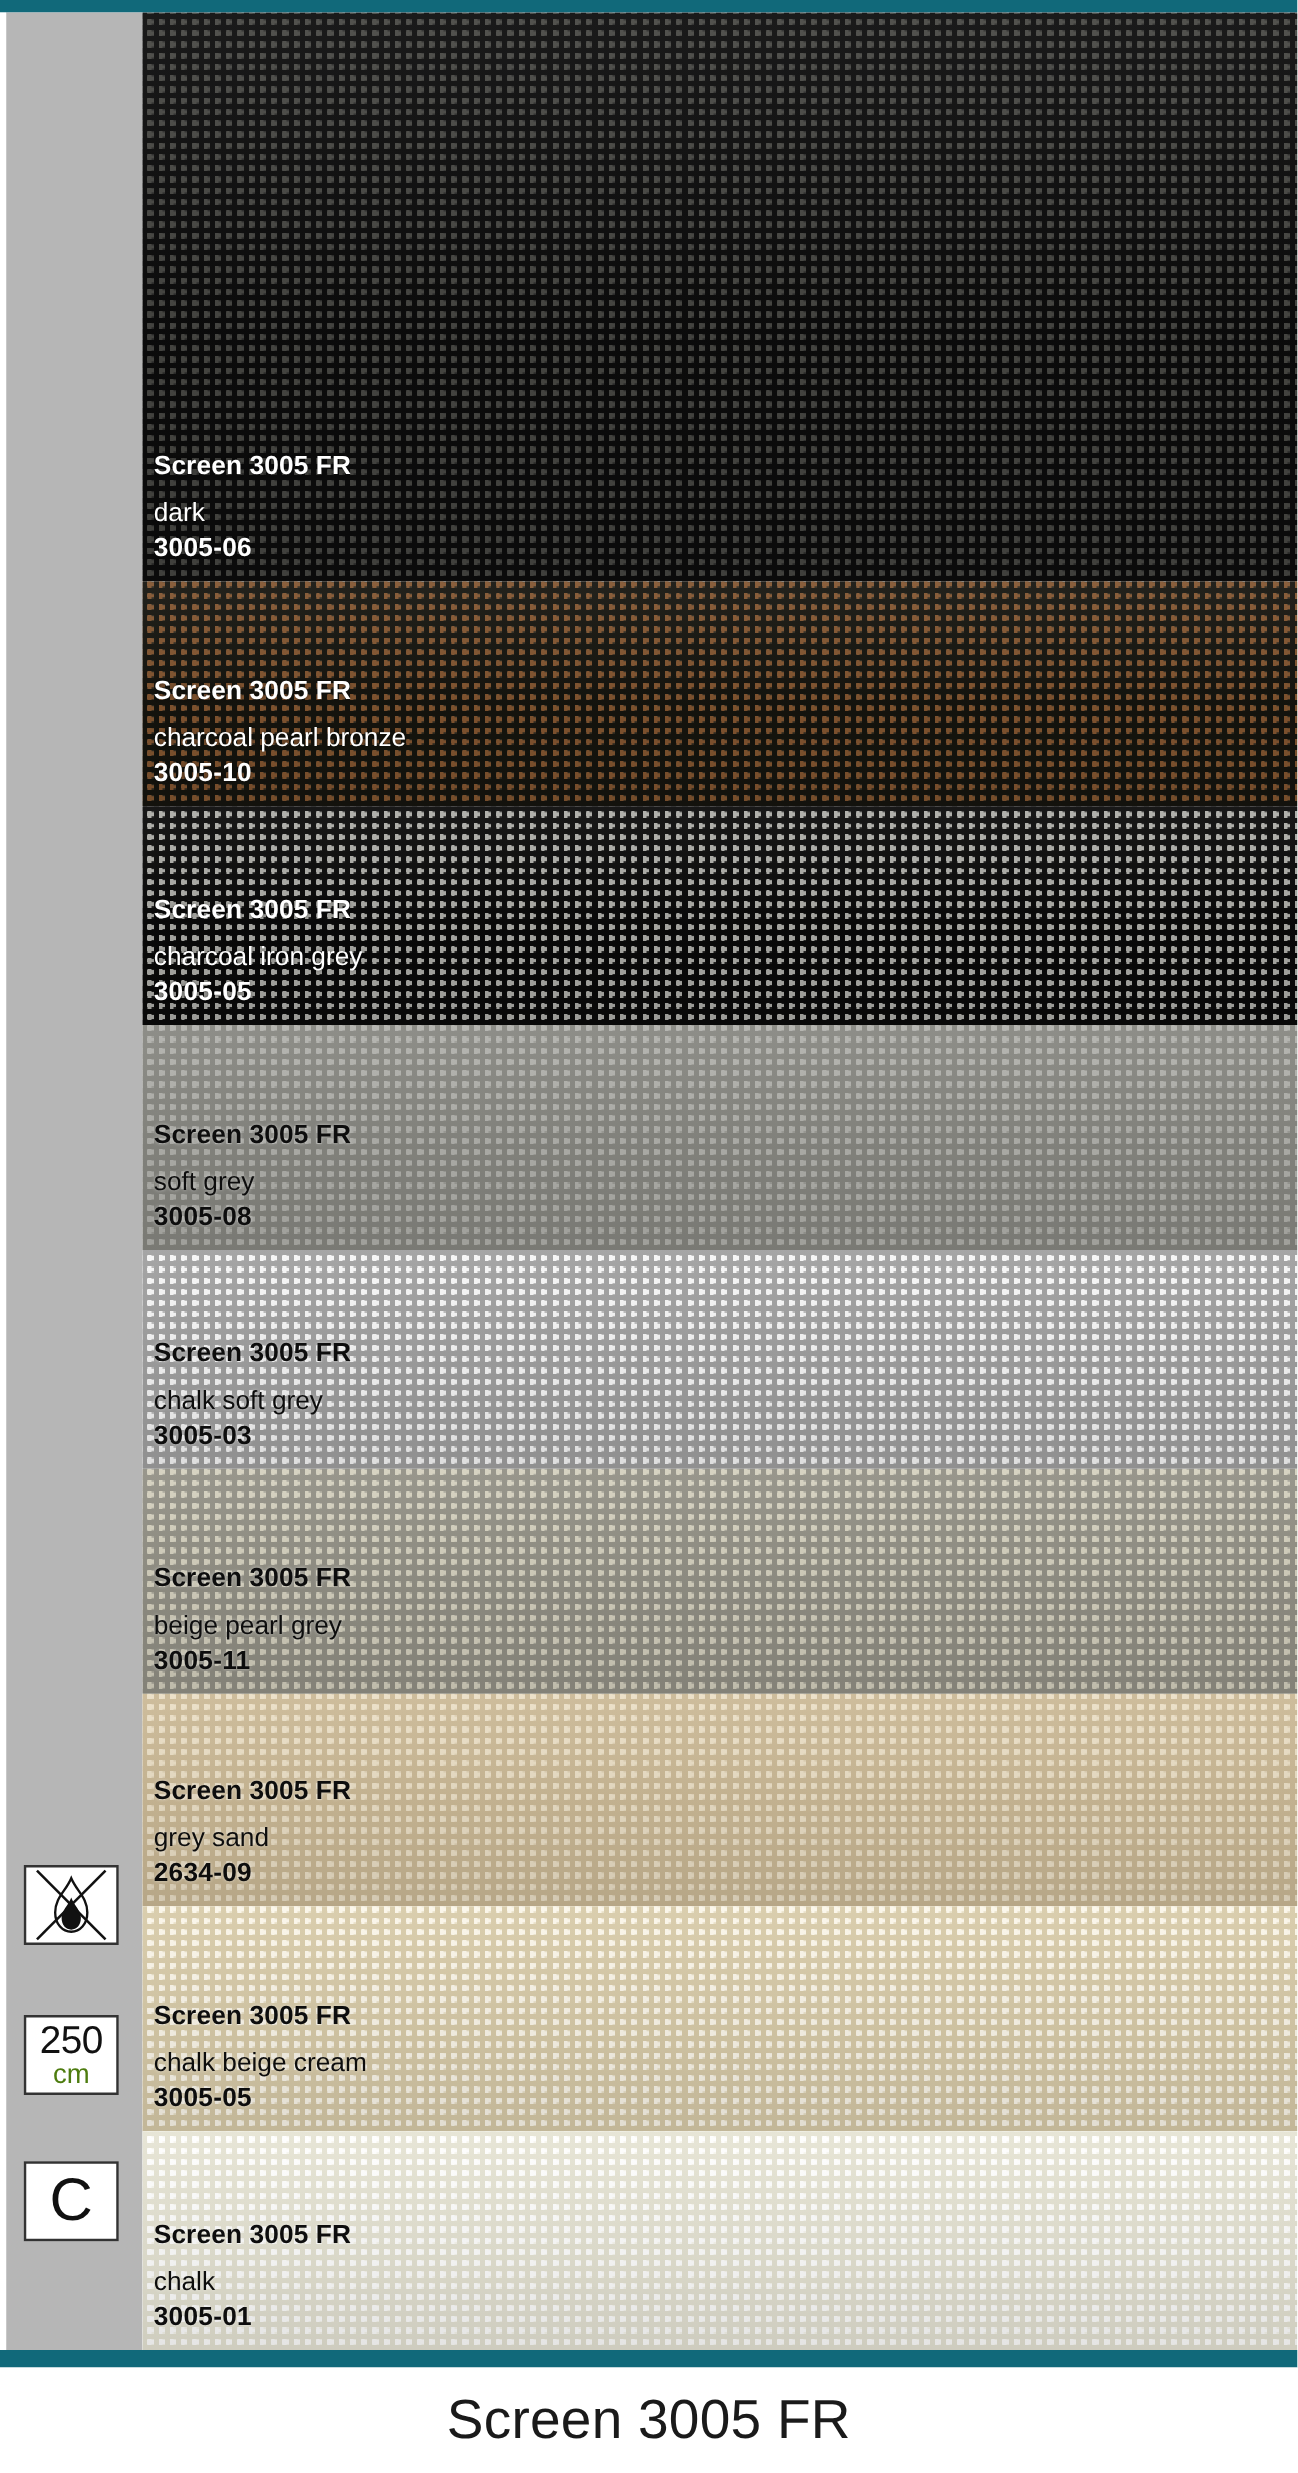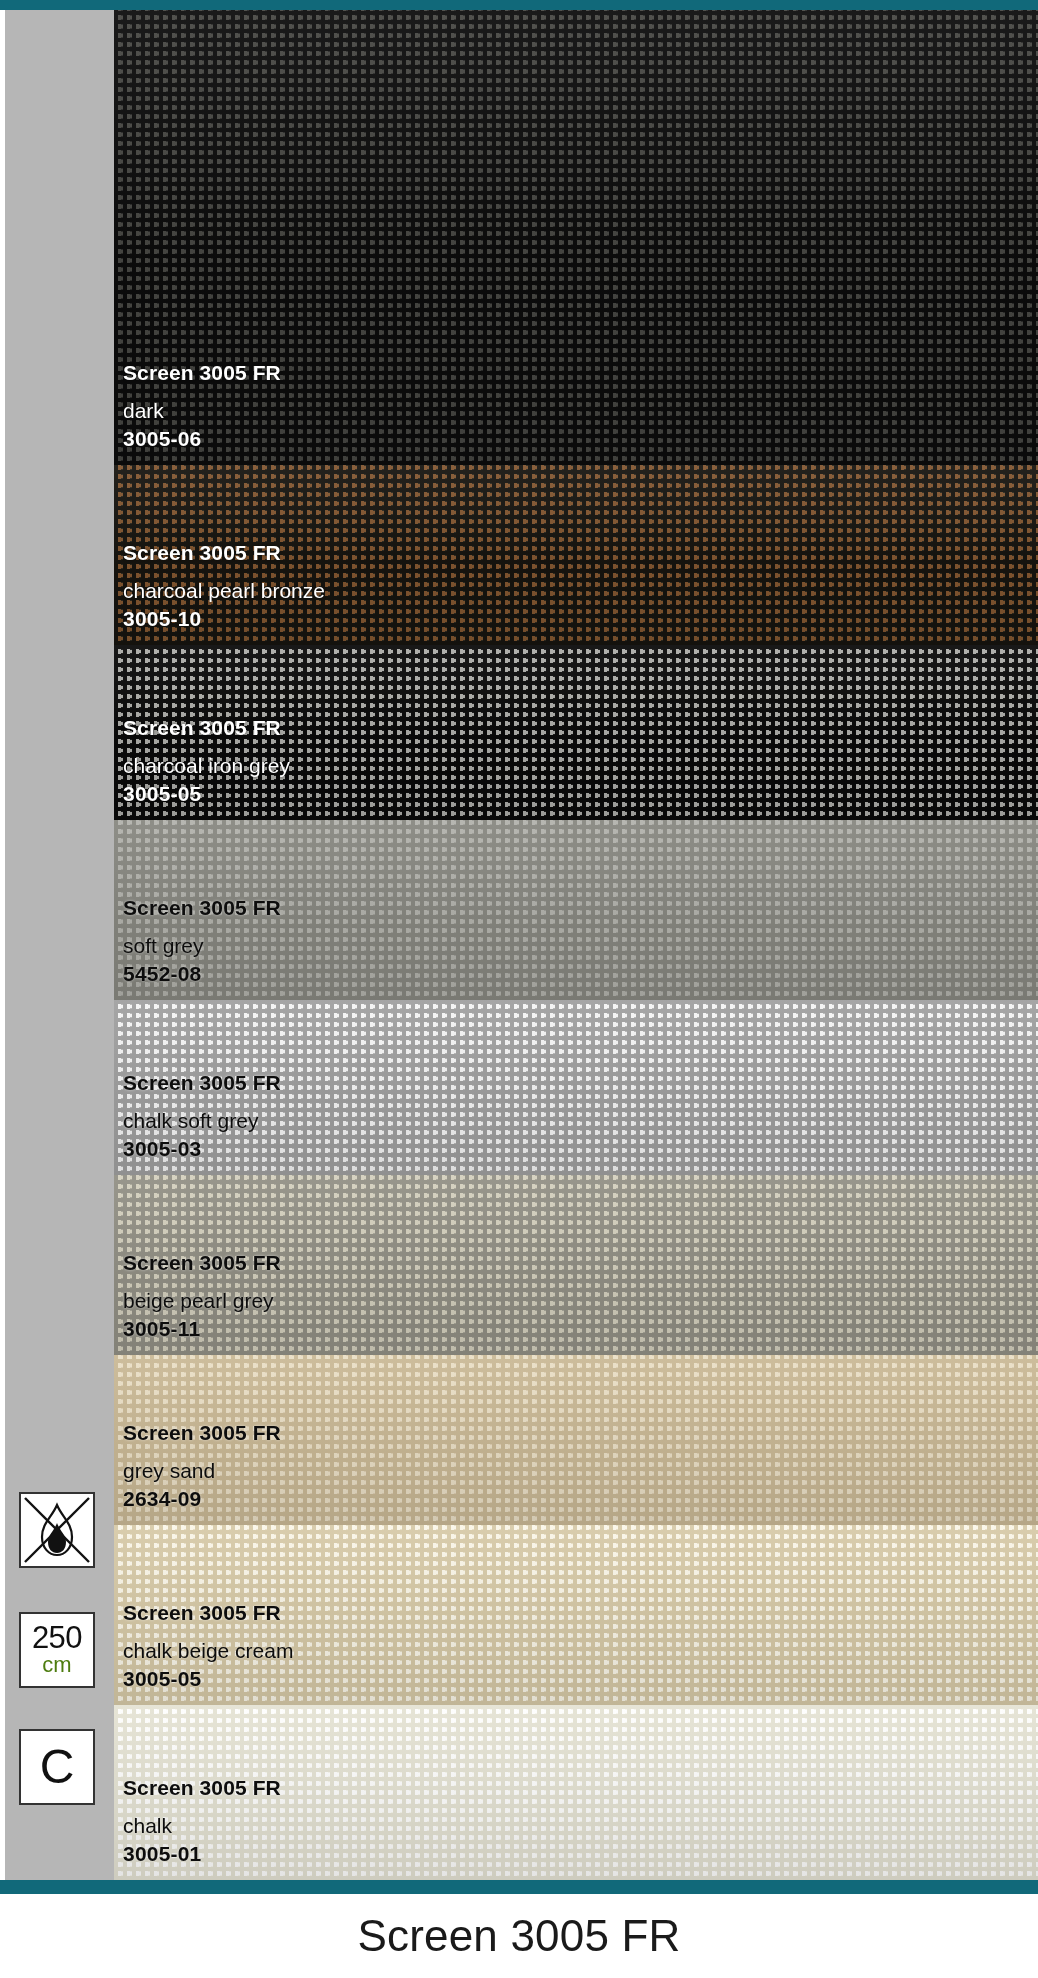--- a/index.html
+++ b/index.html
@@ -44,21 +44,21 @@
     position: absolute;
     left: 0px; top: 10px;
     width: 5px; height: 1870px;
     background: #ffffff;
   }
 
   
   .badge {
     position: absolute;
     left: 19px;
-    width: 76px; height: 76px;
+    width: 76px; height: 64px;
     background: #ffffff;
     border: 2px solid #333333;
     display: flex;
     align-items: center;
     justify-content: center;
     flex-direction: column;
   }
   .badge-flame { top: 1492px; }
   .badge-width { top: 1612px; }
   .badge-class { top: 1729px; }
@@ -207,21 +207,21 @@
           <div class="lbl-code">3005-05</div>
         </div>
       </div>
       <div class="band" style="height: 180px;">
         <div class="shade" style="background: rgb(157, 157, 151);"></div>
         <div class="weave" style="background-image: repeating-linear-gradient(90deg, rgb(134, 134, 127) 0px, rgb(134, 134, 127) 4px, rgba(0, 0, 0, 0) 4px, rgba(0, 0, 0, 0) 9px), repeating-linear-gradient(0deg, rgb(134, 134, 127) 0px, rgb(134, 134, 127) 4px, rgba(0, 0, 0, 0) 4px, rgba(0, 0, 0, 0) 9px), repeating-linear-gradient(90deg, rgb(180, 180, 174) 0px, rgb(180, 180, 174) 3px, rgba(0, 0, 0, 0) 3px, rgba(0, 0, 0, 0) 9px), repeating-linear-gradient(0deg, rgb(180, 180, 174) 0px, rgb(180, 180, 174) 3px, rgba(0, 0, 0, 0) 3px, rgba(0, 0, 0, 0) 9px); background-position: 0px 0px, 0px 0px, 4px 4px, 4px 4px; opacity: 0.92;"></div>
         <div class="weave" style="background: linear-gradient(rgba(255, 255, 255, 0.06) 0%, rgba(0, 0, 0, 0.05) 55%, rgba(0, 0, 0, 0.1) 100%);"></div>
         <div class="band-label on-light">
           <div class="lbl-brand">Screen 3005 FR</div>
           <div class="lbl-colour">soft grey</div>
-          <div class="lbl-code">5452-08</div>
+          <div class="lbl-code">3005-08</div>
         </div>
       </div>
       <div class="band" style="height: 175px;">
         <div class="shade" style="background: rgb(185, 185, 185);"></div>
         <div class="weave" style="background-image: repeating-linear-gradient(90deg, rgb(158, 158, 158) 0px, rgb(158, 158, 158) 4px, rgba(0, 0, 0, 0) 4px, rgba(0, 0, 0, 0) 9px), repeating-linear-gradient(0deg, rgb(158, 158, 158) 0px, rgb(158, 158, 158) 4px, rgba(0, 0, 0, 0) 4px, rgba(0, 0, 0, 0) 9px), repeating-linear-gradient(90deg, rgb(251, 251, 251) 0px, rgb(251, 251, 251) 3px, rgba(0, 0, 0, 0) 3px, rgba(0, 0, 0, 0) 9px), repeating-linear-gradient(0deg, rgb(251, 251, 251) 0px, rgb(251, 251, 251) 3px, rgba(0, 0, 0, 0) 3px, rgba(0, 0, 0, 0) 9px); background-position: 0px 0px, 0px 0px, 4px 4px, 4px 4px; opacity: 0.92;"></div>
         <div class="weave" style="background: linear-gradient(rgba(255, 255, 255, 0.06) 0%, rgba(0, 0, 0, 0.05) 55%, rgba(0, 0, 0, 0.1) 100%);"></div>
         <div class="band-label on-light">
           <div class="lbl-brand">Screen 3005 FR</div>
           <div class="lbl-colour">chalk soft grey</div>
           <div class="lbl-code">3005-03</div>

